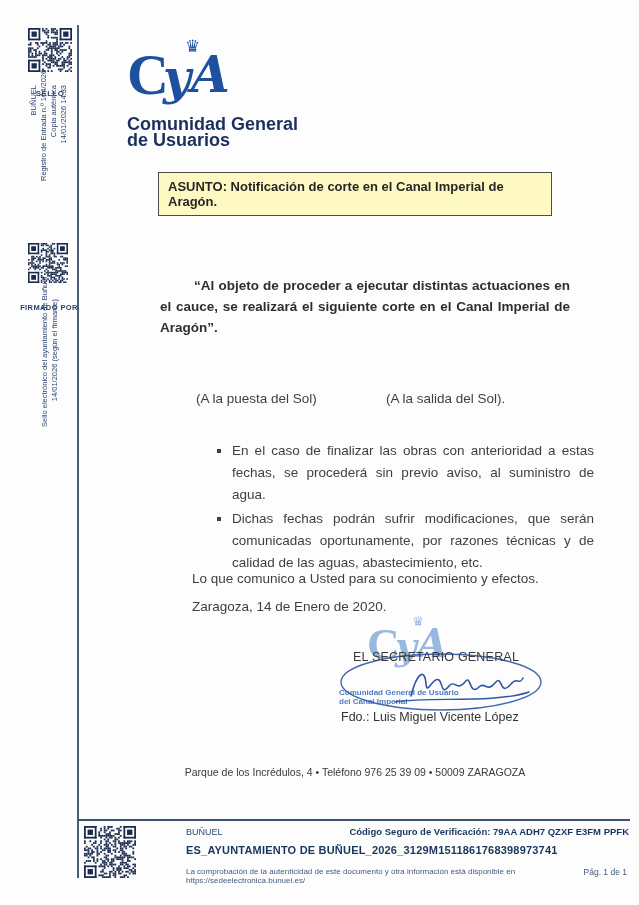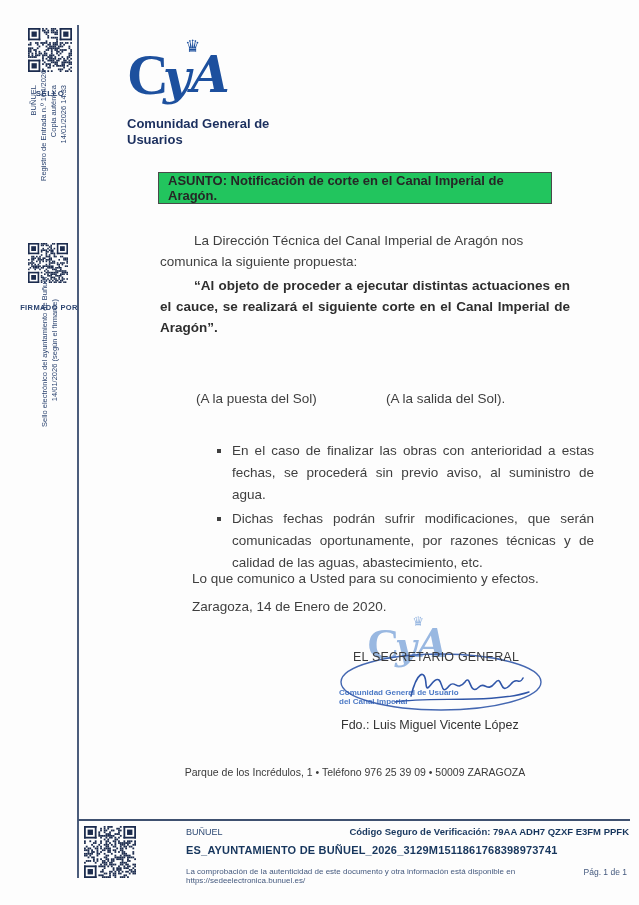--- a/index.html
+++ b/index.html
@@ -20,26 +20,26 @@
     position:absolute;transform:rotate(-90deg);
     font-size:7.5px;line-height:10px;color:#2c4470;text-align:right;white-space:nowrap;
   }
   
   .logo{position:absolute;left:127px;top:44px;width:190px;}
   .logo-glyph{position:relative;height:66px;color:#1d509e;}
   .logo-crown{position:absolute;left:58px;top:-8px;font-size:17px;}
   .logo-c{position:absolute;left:0;top:0;font-size:58px;font-weight:bold;line-height:62px;font-family:"Liberation Serif",serif;}
   .logo-y{position:absolute;left:36px;top:6px;font-size:48px;font-weight:bold;font-style:italic;line-height:54px;font-family:"DejaVu Serif",serif;}
   .logo-a{position:absolute;left:64px;top:2px;font-size:50px;font-weight:bold;font-style:italic;line-height:58px;font-family:"DejaVu Serif",serif;}
-  .logo-org{margin-top:6px;font-size:13px;font-weight:bold;color:#1b2f5e;line-height:16px;}
+  .logo-org{margin-top:6px;font-size:18px;font-weight:bold;color:#1b2f5e;line-height:16px;}
   .logo-org .l2{word-spacing:3px;}
   
   .subject{
     position:absolute;left:158px;top:172px;width:394px;box-sizing:border-box;
-    border:1.3px solid #4a4a4a;padding:0 9px;background:#22c55e;
+    border:1.3px solid #4a4a4a;padding:6px 9px;background:#fef9c3;
     font-size:13px;font-weight:bold;color:#262626;
   }
   
   .para{position:absolute;left:160px;width:410px;font-size:13.5px;line-height:21px;}
   .indent{text-indent:34px;}
   .just{text-align:justify;}
   .bold{font-weight:bold;color:#2e2e2e;}
   .daterange{position:absolute;left:198px;top:364px;font-size:13.5px;font-weight:bold;color:#2e2e2e;}
   .sunrow{position:absolute;left:160px;top:391px;width:410px;font-size:13.5px;}
   .sunrow .sunset{position:absolute;left:36px;}
@@ -49,21 +49,21 @@
   .bullets li{margin-bottom:2px;}
   .closing{position:absolute;left:192px;top:571px;font-size:13.5px;}
   .placedate{position:absolute;left:192px;top:599px;font-size:13.5px;}
   
   .sigblock{position:absolute;left:333px;top:624px;width:220px;height:115px;}
   .stamp-glyph{position:absolute;left:34px;top:-4px;width:150px;height:56px;opacity:.7;}
   .stamp-glyph .logo-glyph{transform:scale(.78);transform-origin:0 0;color:#6f9bd6;}
   .stamp-text{position:absolute;left:6px;top:64px;font-size:8px;font-weight:bold;color:#3a6cc0;opacity:.9;line-height:9px;}
   .sig-title{position:absolute;left:20px;top:26px;font-size:12.5px;color:#3a3a3a;letter-spacing:.2px;}
   .sig-svg{position:absolute;left:0;top:18px;width:220px;height:72px;}
-  .sig-name{position:absolute;left:8px;top:86px;font-size:12.5px;color:#333;margin-top:8px;}
+  .sig-name{position:absolute;left:8px;top:86px;font-size:12.5px;color:#333;}
   
   .address{position:absolute;left:80px;top:766px;width:550px;text-align:center;font-size:10.5px;color:#3a3a3a;}
   .hline{position:absolute;left:78px;top:819px;width:552px;height:2px;background:#3f5170;}
   .f-muni{position:absolute;left:186px;top:827px;font-size:9px;color:#2e4a74;}
   .f-csv{position:absolute;right:10px;top:826px;font-size:9.5px;font-weight:bold;color:#17365d;}
   .f-docid{position:absolute;left:186px;top:844px;font-size:11px;font-weight:bold;color:#17365d;letter-spacing:.2px;}
   .f-note{position:absolute;left:186px;top:867px;width:360px;font-size:8px;color:#44597e;}
   .f-pag{position:absolute;right:12px;top:867px;font-size:8.5px;color:#44597e;}
 </style>
 </head>
@@ -563,21 +563,20 @@
       <span class="logo-y">y</span>
       <span class="logo-a">A</span>
     </div>
     <div class="logo-org">
       <div class="l1">Comunidad General de Usuarios</div>
     </div>
   </div>
 
   <div class="subject">ASUNTO: Notificación de corte en el Canal Imperial de Aragón.</div>
 
-  <div class="para indent" style="top:230px;">La Dirección Técnica del Canal Imperial de Aragón nos comunica la siguiente propuesta:</div>
 
   <div class="para indent just bold" style="top:275px;">“Al objeto de proceder a ejecutar distintas actuaciones en el cauce, se realizará el siguiente corte en el Canal Imperial de Aragón”.</div>
 
 
   <div class="sunrow">
     <span class="sunset">(A la puesta del Sol)</span>
     <span class="sunrise">(A la salida del Sol).</span>
   </div>
 
   <ul class="bullets">
@@ -605,21 +604,21 @@
       <ellipse cx="108" cy="40" rx="100" ry="28" fill="none" stroke="#3056a8" stroke-width="1.4" opacity="0.9"></ellipse>
       <path d="M78,54 C84,30 92,26 93,42 C94,54 100,34 106,38 C110,41 108,54 116,44
                C122,37 124,50 132,40 C138,31 136,55 146,45 C152,39 154,51 162,41
                C170,31 166,56 178,42 C184,34 186,44 190,36" fill="none" stroke="#3056a8" stroke-width="1.6" stroke-linecap="round"></path>
       <path d="M62,60 C96,54 160,62 196,50" fill="none" stroke="#3056a8" stroke-width="1.4" stroke-linecap="round"></path>
     </svg>
     <div class="sig-title">EL SECRETARIO GENERAL</div>
     <div class="sig-name">Fdo.: Luis Miguel Vicente López</div>
   </div>
 
-  <div class="address">Parque de los Incrédulos, 1 • Teléfono 976 25 39 09 • 50009 ZARAGOZA</div>
+  <div class="address">Parque de los Incrédulos, 4 • Teléfono 976 25 39 09 • 50009 ZARAGOZA</div>
 
   <div class="hline"></div>
   <div class="qr" style="left:84px;top:826px;width:52px;height:52px;">
     <svg viewBox="0 0 29 29">
         <rect x="0" y="0" width="7" height="1" fill="#1c2c4e"></rect>
         <rect x="0" y="6" width="7" height="1" fill="#1c2c4e"></rect>
         <rect x="0" y="0" width="1" height="7" fill="#1c2c4e"></rect>
         <rect x="6" y="0" width="1" height="7" fill="#1c2c4e"></rect>
         <rect x="2" y="2" width="3" height="3" fill="#1c2c4e"></rect>
         <rect x="22" y="0" width="7" height="1" fill="#1c2c4e"></rect>

